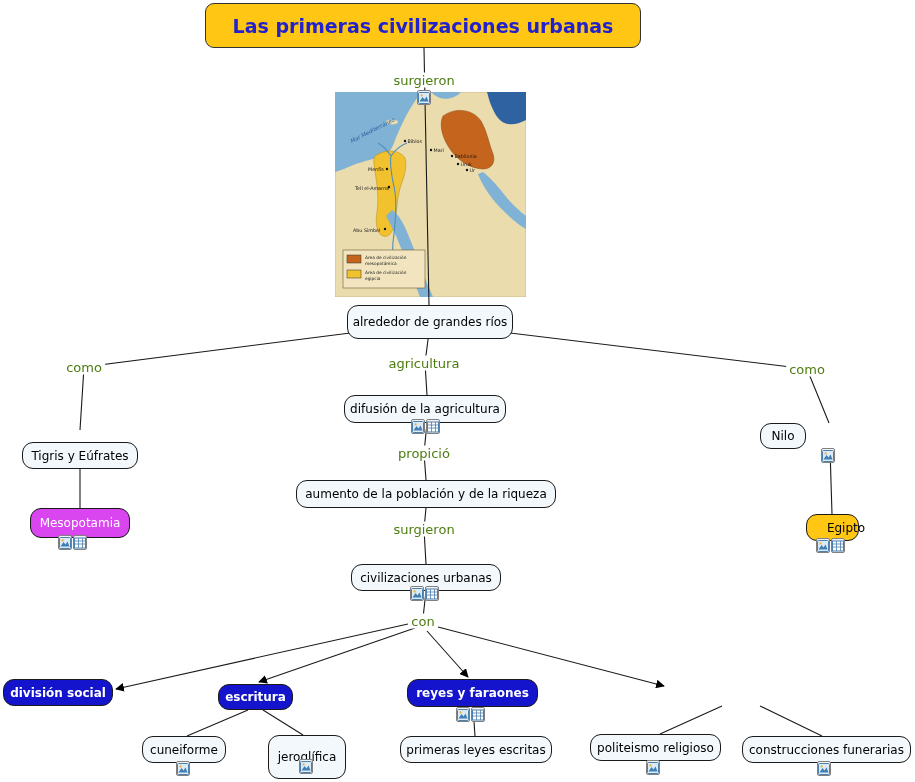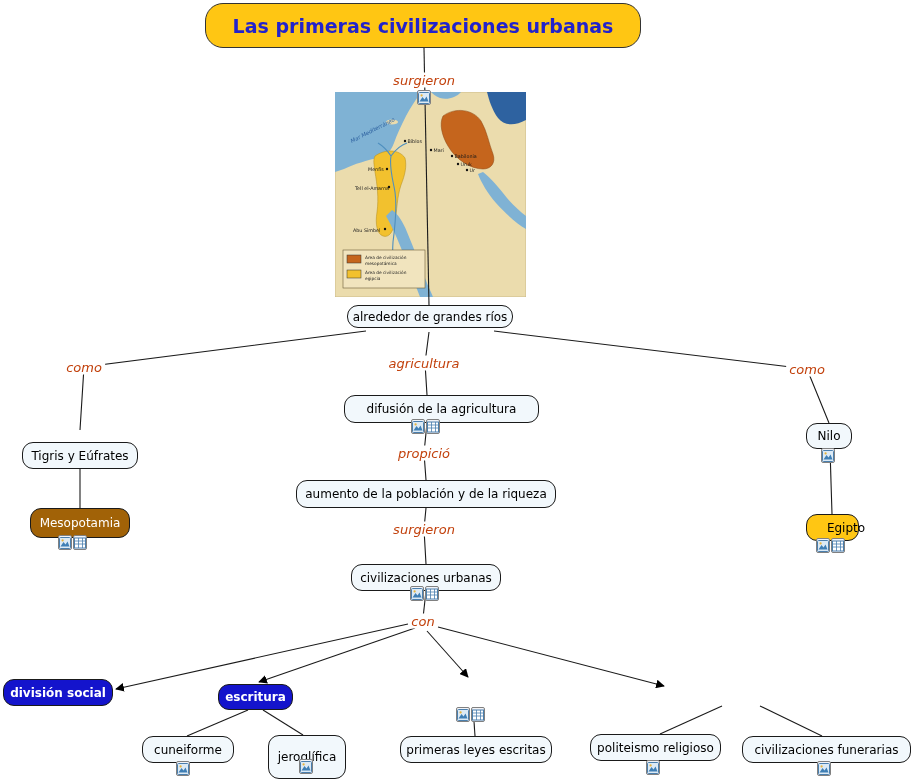--- a/index.html
+++ b/index.html
@@ -10,28 +10,28 @@
   .lines { position:absolute; left:0; top:0; z-index:2; pointer-events:none; }
   .map-wrap { position:absolute; left:335px; top:92px; width:191px; height:205px; z-index:1; }
   .node {
     position:absolute; z-index:3; box-sizing:border-box;
     display:flex; align-items:center; justify-content:center;
     background:#F2F8FC; border:1px solid #1a1a1a; border-radius:11px;
     font-size:12px; color:#000; text-align:center; padding:2px 6px; white-space:nowrap;
   }
   .node.title-node {
     background:#FFC613; color:#2222CC; font-weight:bold; font-size:19px;
-    border-radius:18px; border:1.6px solid #333;
-  }
-  .node.brown { background:#a16207; color:#ffffff; }
+    border-radius:9px; border:1.6px solid #333;
+  }
+  .node.brown { background:#d946ef; color:#ffffff; }
   .node.gold  { background:#FFC613; color:#000000; }
   .node.bluec { background:#1414CC; color:#ffffff; font-weight:bold; }
   .linking {
     position:absolute; z-index:3; transform:translate(-50%,-50%);
-    font-style:italic; font-size:13px; color:#c2410c; background:#ffffff; padding:0 3px;
+    font-size:13px; color:#4d7c0f; background:#ffffff; padding:0 3px;
     white-space:nowrap;
   }
   .res-group { position:absolute; z-index:4; display:flex; gap:1px; }
   .res-icon {
     width:14px; height:15px; box-sizing:border-box; border:1px solid #808080;
     border-radius:2px; background:#f2f3f7; display:flex; align-items:center; justify-content:center;
   }
   .city { font-size:4.8px; fill:#1a1a1a; }
   .legend-text { font-size:4.3px; fill:#222; }
   .sea-label { font-size:5.5px; font-style:italic; fill:#2E62A0; }
@@ -120,51 +120,52 @@
       <line x1="248" y1="710" x2="187" y2="736"></line>
       <line x1="263" y1="710" x2="303" y2="735"></line>
       <line x1="473" y1="707" x2="475" y2="736"></line>
       <line x1="722" y1="706" x2="660" y2="734"></line>
       <line x1="760" y1="706" x2="822" y2="736"></line>
     </g>
   </svg>
 
   <div class="node title-node" style="left:205px; top:3px; width:436px; height:45px;">Las primeras civilizaciones urbanas</div>
 
-  <div class="node" style="left:347px; top:305px; width:166px; height:23px;">alrededor de grandes ríos</div>
+  <div class="node" style="left:347px; top:305px; width:166px; height:34px;">alrededor de grandes ríos</div>
 
   <div class="node" style="left:22px; top:442px; width:116px; height:27px;">Tigris y Eúfrates</div>
 
   <div class="node brown" style="left:30px; top:508px; width:100px; height:30px;">Mesopotamia</div>
 
-  <div class="node" style="left:344px; top:395px; width:195px; height:28px;">difusión de la agricultura</div>
+  <div class="node" style="left:344px; top:395px; width:162px; height:28px;">difusión de la agricultura</div>
 
   <div class="node" style="left:296px; top:480px; width:260px; height:28px;">aumento de la población y de la riqueza</div>
 
   <div class="node" style="left:351px; top:564px; width:150px; height:27px;">civilizaciones urbanas</div>
 
-  <div class="node" style="left:806px; top:423px; width:46px; height:26px;">Nilo</div>
+  <div class="node" style="left:760px; top:423px; width:46px; height:26px;">Nilo</div>
 
   <div class="node gold" style="left:806px; top:514px; width:53px; height:27px;padding-left:33px;">Egipto</div>
 
   <div class="node bluec" style="left:3px; top:679px; width:110px; height:27px;">división social</div>
 
   <div class="node bluec" style="left:218px; top:684px; width:75px; height:26px;">escritura</div>
 
-
-
-  <div class="node" style="left:142px; top:736px; width:92px; height:27px;">cuneiforme</div>
+  <div class="node bluec" style="left:407px; top:679px; width:131px; height:28px;">reyes y faraones</div>
+
+
+  <div class="node" style="left:142px; top:736px; width:84px; height:27px;">cuneiforme</div>
 
   <div class="node" style="left:268px; top:735px; width:78px; height:44px;">jeroglífica</div>
 
   <div class="node" style="left:400px; top:736px; width:152px; height:27px;">primeras leyes escritas</div>
 
   <div class="node" style="left:590px; top:734px; width:131px; height:27px;">politeismo religioso</div>
 
-  <div class="node" style="left:742px; top:736px; width:169px; height:27px;">civilizaciones funerarias</div>
+  <div class="node" style="left:742px; top:736px; width:169px; height:27px;">construcciones funerarias</div>
 
   <div class="linking" style="left:424px; top:80px;">surgieron</div>
   <div class="linking" style="left:84px;  top:367px;">como</div>
   <div class="linking" style="left:424px; top:363px;">agricultura</div>
   <div class="linking" style="left:807px; top:369px;">como</div>
   <div class="linking" style="left:424px; top:453px;">propició</div>
   <div class="linking" style="left:424px; top:529px;">surgieron</div>
   <div class="linking" style="left:423px; top:621px;text-align:right;">con</div>
 
   <div class="res-group" style="left:417px; top:90px;">

